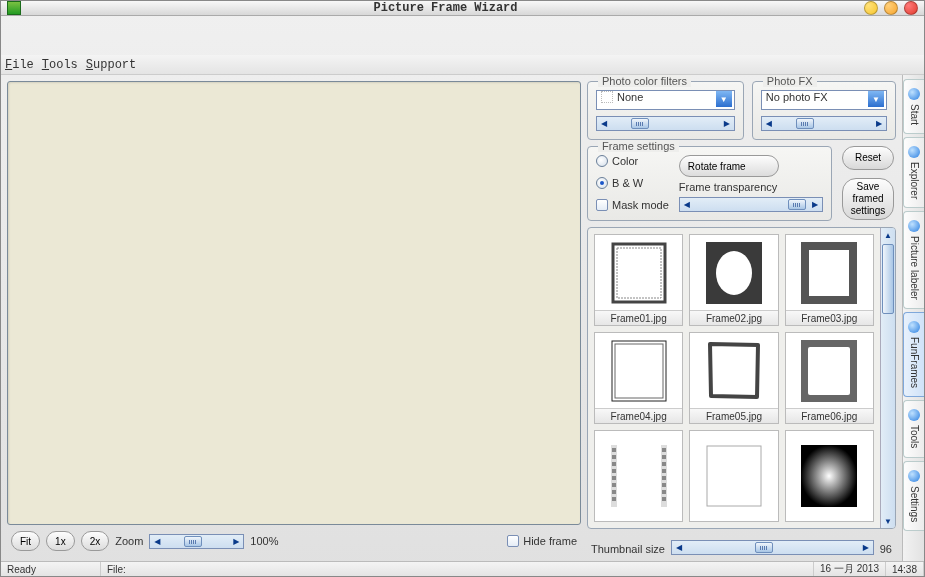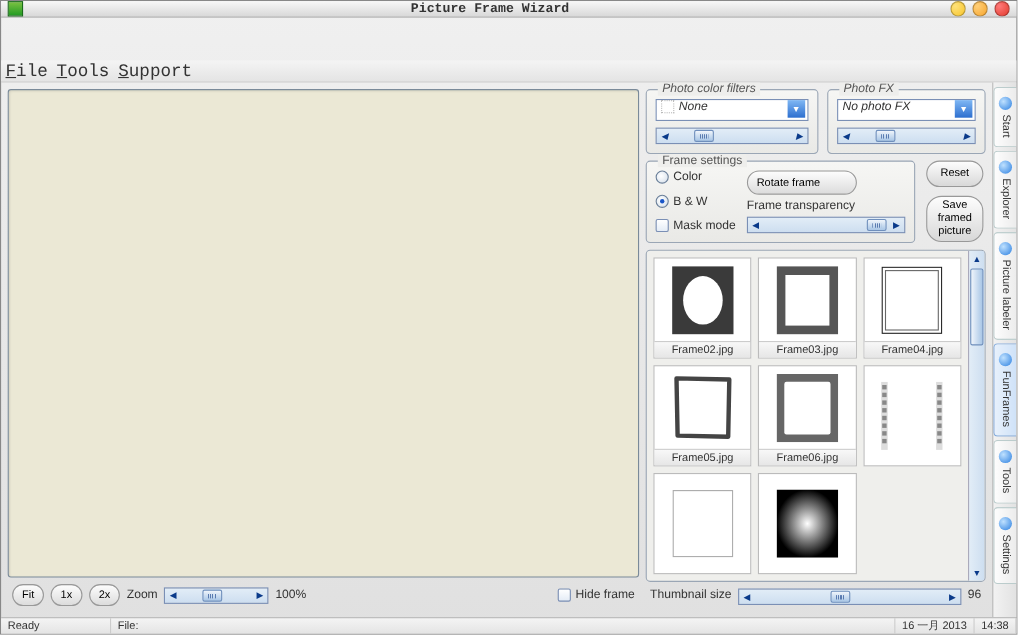--- a/index.html
+++ b/index.html
@@ -6,38 +6,38 @@
 body { font-family: Tahoma, Arial, sans-serif; font-size: 11px; color: #333; background: #e8e8e8; width: 925px; height: 577px; overflow: hidden; }
 .window { width: 925px; height: 577px; border: 1px solid #888; display: flex; flex-direction: column; background: linear-gradient(to bottom, #f0f0f0, #e0e0e0); }
 .titlebar { height: 22px; background: linear-gradient(to bottom, #f8f8f8, #d8d8d8); display: flex; align-items: center; padding: 0 6px; border-bottom: 1px solid #aaa; }
 .app-icon { width: 14px; height: 14px; background: linear-gradient(to bottom, #7ac142 0%, #239b23 100%); border: 1px solid #1a6b1a; margin-right: 6px; }
 .title-text { font-family: "Courier New", monospace; font-weight: bold; font-size: 12px; flex: 1; text-align: center; }
 .winbtns { display: flex; gap: 6px; }
 .winbtn { width: 14px; height: 14px; border-radius: 50%; border: 1px solid rgba(0,0,0,0.25); }
 .winbtn.min { background: radial-gradient(circle at 30% 30%, #ffe27a, #f7c52d); }
 .winbtn.max { background: radial-gradient(circle at 30% 30%, #ffd07a, #f7a52d); }
 .winbtn.close { background: radial-gradient(circle at 30% 30%, #ff7a7a, #e23b2d); }
-.menubar { height: 34px; background: linear-gradient(to bottom, #f4f4f4, #e4e4e4); display: flex; align-items: center; padding: 0 4px; font-family: "Courier New", monospace; font-size: 16px; border-bottom: 1px solid #ccc; margin-top: 39px; }
+.menubar { height: 34px; background: linear-gradient(to bottom, #f4f4f4, #e4e4e4); display: flex; align-items: center; padding: 0 4px; font-family: "Courier New", monospace; font-size: 12px; border-bottom: 1px solid #ccc; margin-top: 39px; }
 .menubar span { margin-right: 8px; cursor: pointer; }
 .menubar span u { text-decoration: underline; }
 .body { flex: 1; display: flex; }
 .main { flex: 1; display: flex; flex-direction: column; padding: 6px; gap: 2px; }
 .canvas-wrap { flex: 1; border: 1px solid #7a8a99; background: #ebe8d5; border-radius: 3px; box-shadow: inset 1px 1px 2px rgba(0,0,0,0.1); }
 .bottom-controls { height: 28px; display: flex; align-items: center; gap: 6px; padding: 2px 4px; }
 .pill-btn { height: 20px; padding: 0 8px; border-radius: 10px; border: 1px solid #999; background: linear-gradient(to bottom, #fdfdfd, #dcdcdc); font-size: 10px; display: inline-flex; align-items: center; cursor: pointer; }
 .small-label { font-size: 11px; }
 .mini-scroll { height: 15px; width: 95px; border: 1px solid #7a8fb5; background: linear-gradient(to bottom, #e2edf7, #cddef0); display: flex; align-items: center; position: relative; }
 .mini-scroll .arrow { width: 14px; height: 13px; display: flex; align-items: center; justify-content: center; font-size: 8px; color: #0a3a8a; cursor: pointer; }
 .mini-scroll .track { flex: 1; height: 100%; position: relative; }
 .mini-scroll .thumb { position: absolute; top: 1px; height: 11px; width: 18px; background: linear-gradient(to bottom, #f0f5fb, #a8c6e6); border: 1px solid #6f8fbc; border-radius: 2px; }
 .mini-scroll .thumb::after { content: ""; position: absolute; left: 4px; right: 4px; top: 3px; height: 4px; background: repeating-linear-gradient(to right, #5a7bb0 0 1px, transparent 1px 2px); }
 .chk { display: inline-flex; align-items: center; gap: 4px; }
 .chk-box { width: 12px; height: 12px; border: 1px solid #7a8fb5; background: linear-gradient(to bottom, #fff, #e4ecf6); border-radius: 2px; }
 .right-panel { width: 315px; padding: 6px 6px 6px 0; display: flex; flex-direction: column; gap: 6px; }
-.row-top { display: flex; gap: 8px; font-style: italic; }
+.row-top { display: flex; gap: 8px; }
 .group { border: 1px solid #9aa6b5; border-radius: 4px; padding: 8px; position: relative; background: linear-gradient(to bottom, #f6f6f4, #e9e9e6); }
 .group-title { position: absolute; top: -7px; left: 10px; background: #eeeeec; padding: 0 4px; color: #555; font-size: 11px; }
 .combo { height: 20px; border: 1px solid #7a8fb5; background: #fff; display: flex; padding: 0 2px 0 4px; font-size: 11px; }
 .combo .combo-icon { width: 12px; height: 12px; border: 1px dotted #bbb; margin-right: 4px; }
 .combo .combo-text { flex: 1; }
 .combo .combo-btn { width: 16px; height: 16px; background: linear-gradient(to bottom, #7fb7f4, #2d6fcf); display: flex; align-items: center; justify-content: center; color: #fff; font-size: 8px; }
 .frame-settings-row { display: flex; gap: 8px; }
 .frame-settings { flex: 1; }
 .side-btns { width: 56px; display: flex; flex-direction: column; gap: 8px; align-items: center; }
 .oval-btn { width: 52px; border-radius: 14px; border: 1px solid #999; background: linear-gradient(to bottom, #fdfdfd, #d8d8d8); font-size: 10px; text-align: center; padding: 2px 2px; cursor: pointer; line-height: 12px; }
@@ -50,21 +50,21 @@
 .thumb-panel { flex: 1; border: 1px solid #9aa6b5; border-radius: 4px; background: #efefec; display: flex; position: relative; overflow: hidden; min-height: 0; }
 .thumb-grid { flex: 1; overflow: hidden; padding: 6px; display: grid; grid-template-columns: repeat(3, 1fr); gap: 6px; }
 .thumb-cell { display: flex; flex-direction: column; border: 1px solid #bbb; background: #fff; height: 92px; }
 .thumb-img { flex: 1; display: flex; align-items: center; justify-content: center; overflow: hidden; }
 .thumb-label { height: 15px; border-top: 1px solid #ccc; font-size: 10px; text-align: center; background: linear-gradient(to bottom, #f8f8f8, #e6e6e6); line-height: 15px; }
 .frame-prev { width: 56px; height: 62px; }
 .thumb-vscroll { width: 15px; border-left: 1px solid #aab; background: linear-gradient(to right, #e2edf7, #cddef0); display: flex; flex-direction: column; }
 .thumb-vscroll .arrow { height: 14px; display: flex; align-items: center; justify-content: center; font-size: 8px; color: #0a3a8a; cursor: pointer; }
 .thumb-vscroll .track { flex: 1; position: relative; }
 .thumb-vscroll .vthumb { position: absolute; left: 1px; right: 1px; top: 2px; height: 70px; background: linear-gradient(to right, #f0f5fb, #a8c6e6); border: 1px solid #6f8fbc; border-radius: 2px; }
-.thumb-size-row { height: 20px; display: flex; align-items: flex-start; gap: 6px; padding: 0 4px; }
+.thumb-size-row { height: 20px; display: flex; align-items: flex-end; gap: 6px; padding: 0 4px; }
 .thumb-size-row .mini-scroll { flex: 1; width: auto; }
 .side-tabs { width: 22px; border-left: 1px solid #bbb; background: linear-gradient(to right, #f2f2f2, #e2e2e2); display: flex; flex-direction: column; padding-top: 4px; }
 .side-tab { writing-mode: vertical-rl; padding: 8px 2px; font-size: 10px; text-align: center; border: 1px solid #bcc; border-right: none; border-radius: 4px 0 0 4px; margin-bottom: 3px; background: linear-gradient(to right, #fdfdfd, #ececec); cursor: pointer; display: flex; align-items: center; gap: 4px; }
 .side-tab.active { background: linear-gradient(to right, #e8f1fc, #cfe2f8); border-color: #7fa8db; }
 .side-tab .ticon { width: 12px; height: 12px; border-radius: 50%; background: radial-gradient(circle at 35% 35%, #bfe1ff, #2b7fe0); display: inline-block; writing-mode: horizontal-tb; }
 .statusbar { height: 18px; border-top: 1px solid #bbb; background: linear-gradient(to bottom, #f4f4f4, #e4e4e4); display: flex; align-items: center; font-size: 10px; }
 .statusbar .cell { padding: 0 6px; border-right: 1px solid #ccc; height: 100%; display: flex; align-items: center; }
 .statusbar .cell.flex { flex: 1; }
 </style>
 </head>
@@ -172,26 +172,35 @@
                 <div class="track">
                     <div class="thumb" style="left:calc(100% - 20px)"></div>
                   </div>
                 <div class="arrow">▶</div>
               </div>
             </div>
           </div>
         </div>
         <div class="side-btns">
           <button class="oval-btn" style="height:24px">Reset</button>
-          <button class="oval-btn" style="height:42px">Save framed picture</button>
+          <button class="oval-btn" style="height:42px">Save framed settings</button>
         </div>
       </div>
 
       <div class="thumb-panel">
         <div class="thumb-grid" id="thumb-grid">
+            <div class="thumb-cell">
+              <div class="thumb-img">
+                <svg viewBox="0 0 56 62" class="frame-prev">
+                  <rect x="2" y="2" width="52" height="58" fill="#fff" stroke="#444" stroke-width="3"></rect>
+                  <rect x="6" y="6" width="44" height="50" fill="#fff" stroke="#888" stroke-width="1" stroke-dasharray="2 1"></rect>
+                </svg>
+              </div>
+              <div class="thumb-label">Frame01.jpg</div>
+            </div>
             <div class="thumb-cell">
               <div class="thumb-img">
                 <svg viewBox="0 0 56 62" class="frame-prev">
                   <rect width="56" height="62" fill="#3a3a3a"></rect>
                   <ellipse cx="28" cy="31" rx="18" ry="22" fill="#fff"></ellipse>
                 </svg>
               </div>
               <div class="thumb-label">Frame02.jpg</div>
             </div>
             <div class="thumb-cell">

